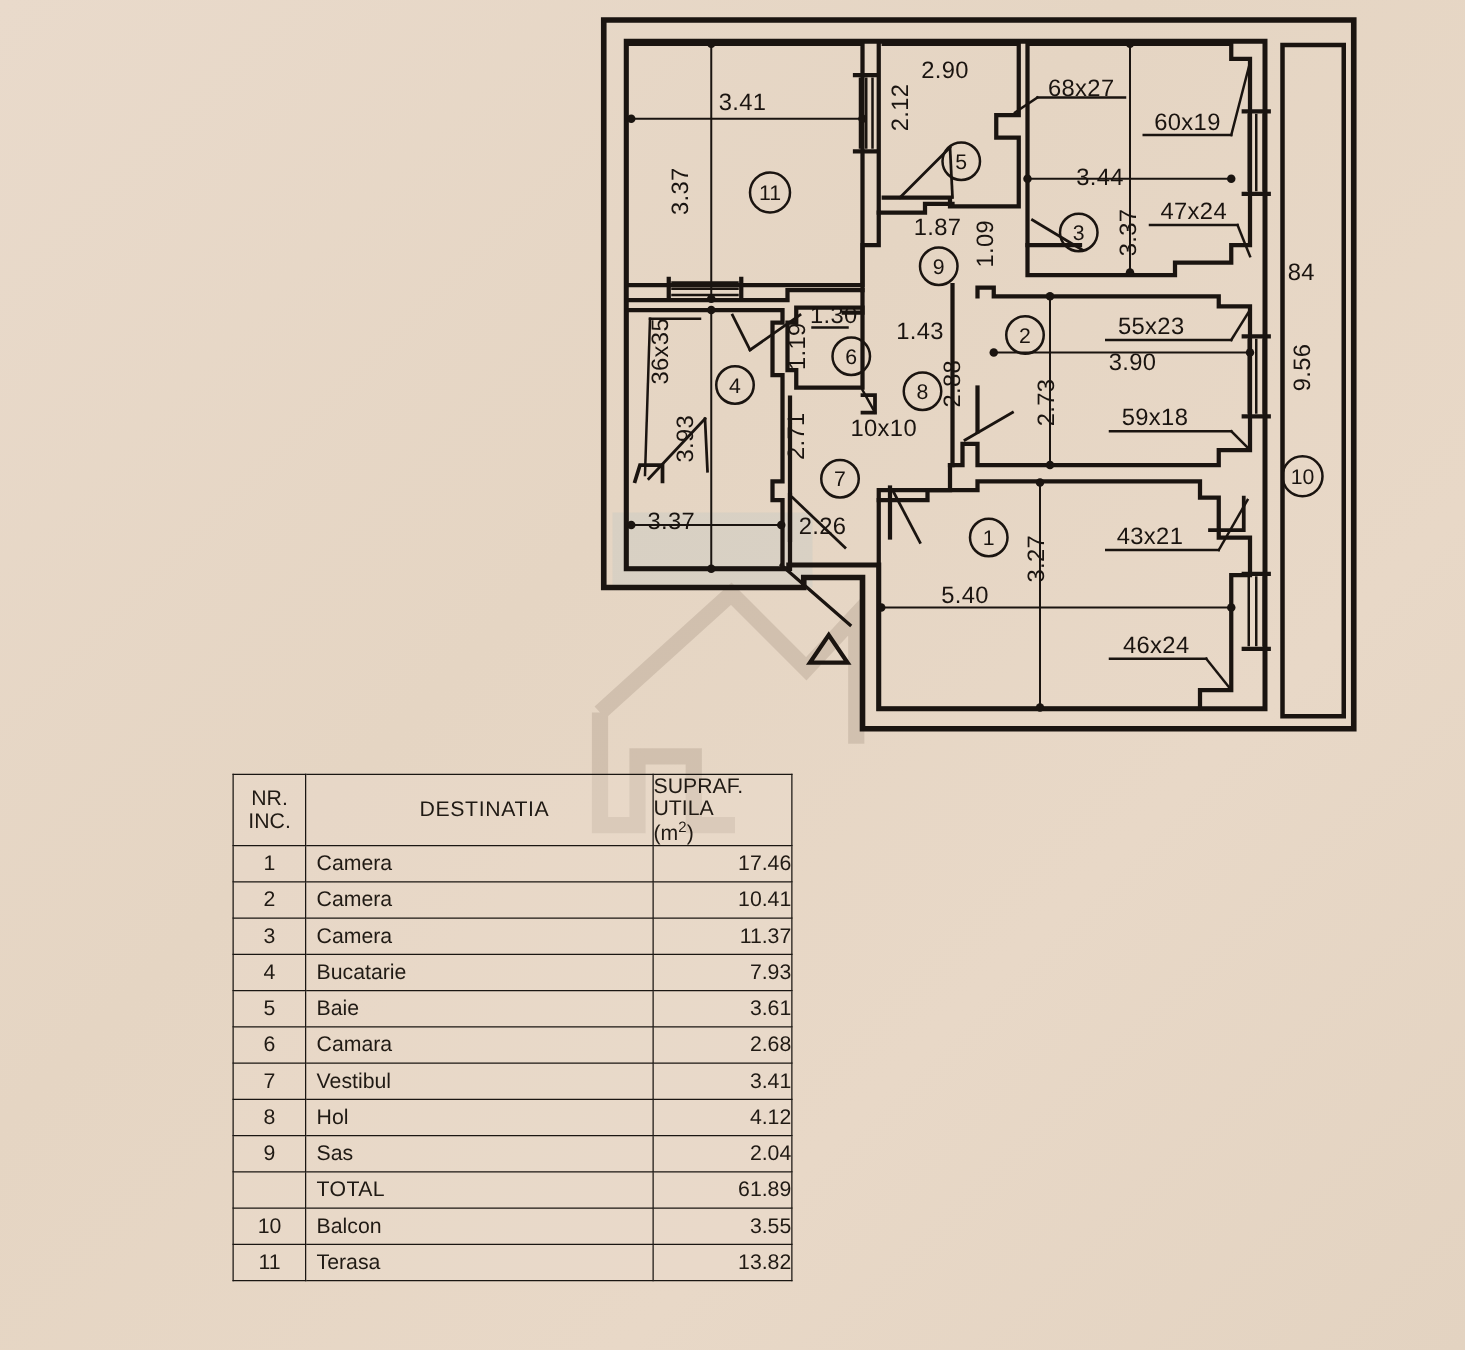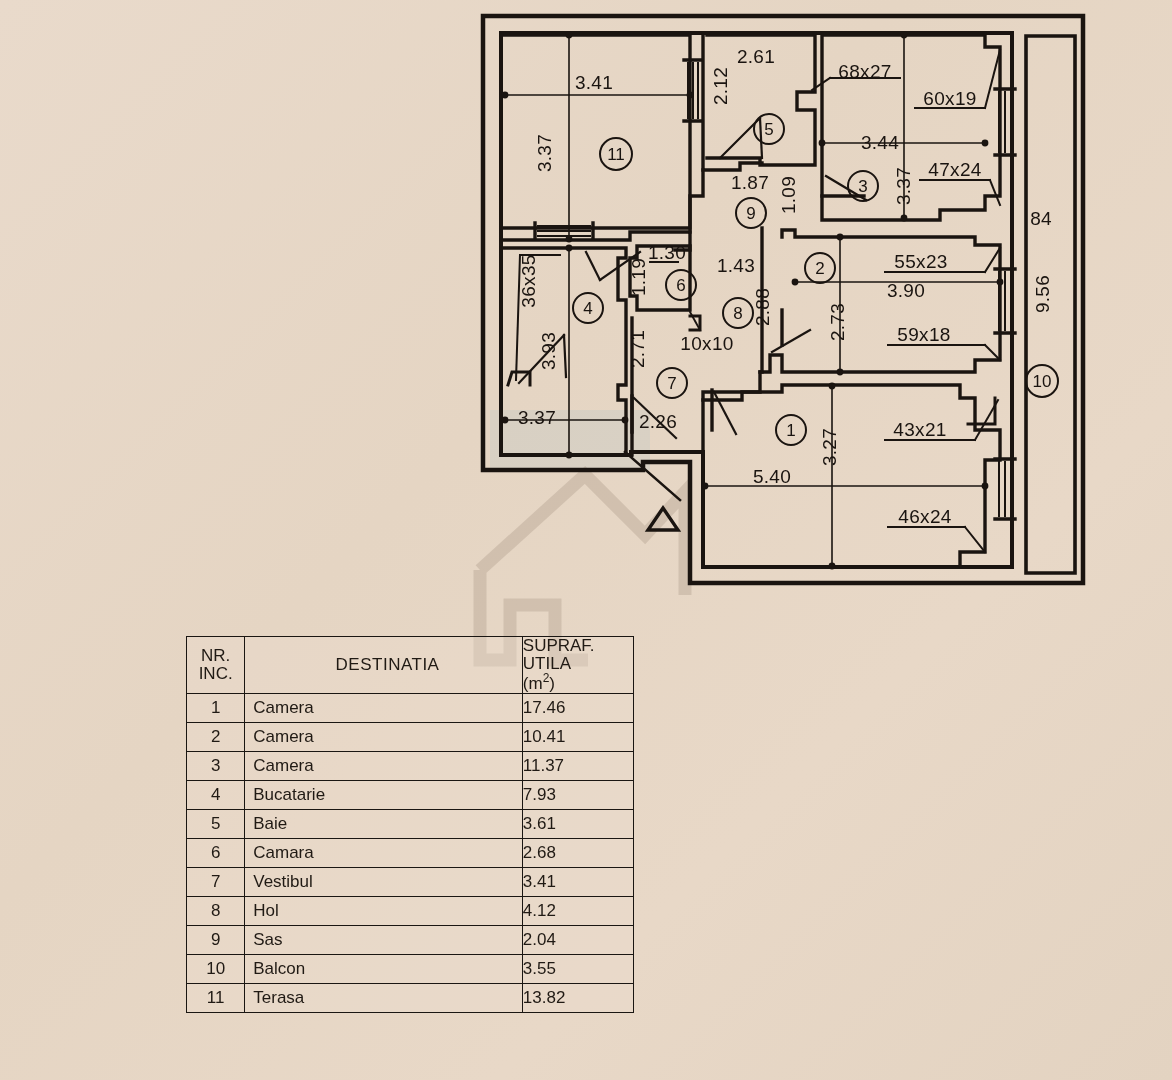--- a/index.html
+++ b/index.html
@@ -17,42 +17,42 @@
   
   #planLayer {
     position: absolute;
     left: 0; top: 0;
     width: 1172px; height: 1080px;
   }
   
   #tableWrap {
     position: absolute;
     left: 186px;
-    top: 636px;
+    top: 619px;
     width: 436px;
   }
   table.spec {
     border-collapse: collapse;
     width: 448px;
     background: rgba(236,222,205,0.35);
   }
   table.spec td, table.spec th {
     border: 1.6px solid #1a1612;
     font-size: 17px;
     color: #201a14;
     font-family: "Liberation Sans", sans-serif;
     font-weight: normal;
     padding: 0;
     height: 28px;
     line-height: 1.05;
   }
   th.hd { font-weight: normal; }
   .c-nr   { width: 62px;  text-align: center; }
   .c-dest { width: 302px; text-align: left; padding-left: 8px !important; }
-  .c-sup  { width: 118px; text-align: left; }
+  .c-sup  { width: 118px; text-align: right; }
   .hdrow td, .hdrow th { height: 80px; vertical-align: middle; }
   .hd-nr   { text-align: center; font-size: 17px; line-height: 1.15; }
   .hd-dest { text-align: center; font-size: 19px; letter-spacing: .5px;}
   .hd-sup  { text-align: left; font-size: 17px; line-height: 1.25; }
   .sup-sub { font-size: 12px; vertical-align: super; }
   .bold-label { letter-spacing: .3px; }
   
   #watermark {
     position: absolute;
     left: 470px; top: 430px;
@@ -251,21 +251,21 @@
       <div style="position: absolute; left: 753px; top: 113px; width: 28px; height: 28px; border: 2.2px solid rgb(26, 20, 16); border-radius: 50%; display: flex; align-items: center; justify-content: center; font-size: 17px; color: rgb(26, 20, 16); font-family: &quot;Liberation Sans&quot;, sans-serif; background: transparent; line-height: 1;">5</div>
       <div style="position: absolute; left: 665px; top: 269px; width: 28px; height: 28px; border: 2.2px solid rgb(26, 20, 16); border-radius: 50%; display: flex; align-items: center; justify-content: center; font-size: 17px; color: rgb(26, 20, 16); font-family: &quot;Liberation Sans&quot;, sans-serif; background: transparent; line-height: 1;">6</div>
       <div style="position: absolute; left: 656px; top: 367px; width: 28px; height: 28px; border: 2.2px solid rgb(26, 20, 16); border-radius: 50%; display: flex; align-items: center; justify-content: center; font-size: 17px; color: rgb(26, 20, 16); font-family: &quot;Liberation Sans&quot;, sans-serif; background: transparent; line-height: 1;">7</div>
       <div style="position: absolute; left: 722px; top: 297px; width: 28px; height: 28px; border: 2.2px solid rgb(26, 20, 16); border-radius: 50%; display: flex; align-items: center; justify-content: center; font-size: 17px; color: rgb(26, 20, 16); font-family: &quot;Liberation Sans&quot;, sans-serif; background: transparent; line-height: 1;">8</div>
       <div style="position: absolute; left: 735px; top: 197px; width: 28px; height: 28px; border: 2.2px solid rgb(26, 20, 16); border-radius: 50%; display: flex; align-items: center; justify-content: center; font-size: 17px; color: rgb(26, 20, 16); font-family: &quot;Liberation Sans&quot;, sans-serif; background: transparent; line-height: 1;">9</div>
       <div style="position: absolute; left: 1025px; top: 364px; width: 30px; height: 30px; border: 2.2px solid rgb(26, 20, 16); border-radius: 50%; display: flex; align-items: center; justify-content: center; font-size: 17px; color: rgb(26, 20, 16); font-family: &quot;Liberation Sans&quot;, sans-serif; background: transparent; line-height: 1;">10</div>
       <div style="position: absolute; left: 599px; top: 137px; width: 30px; height: 30px; border: 2.2px solid rgb(26, 20, 16); border-radius: 50%; display: flex; align-items: center; justify-content: center; font-size: 17px; color: rgb(26, 20, 16); font-family: &quot;Liberation Sans&quot;, sans-serif; background: transparent; line-height: 1;">11</div>
       <div style="position: absolute; left: 594px; top: 83px; transform: translate(-50%, -50%) rotate(0deg); font-size: 19px; color: rgb(26, 20, 16); white-space: nowrap; font-family: &quot;Liberation Sans&quot;, sans-serif; letter-spacing: 0.3px;">3.41</div>
       <div style="position: absolute; left: 545px; top: 153px; transform: translate(-50%, -50%) rotate(-90deg); font-size: 19px; color: rgb(26, 20, 16); white-space: nowrap; font-family: &quot;Liberation Sans&quot;, sans-serif; letter-spacing: 0.3px;">3.37</div>
       <div style="position: absolute; left: 721px; top: 86px; transform: translate(-50%, -50%) rotate(-90deg); font-size: 19px; color: rgb(26, 20, 16); white-space: nowrap; font-family: &quot;Liberation Sans&quot;, sans-serif; letter-spacing: 0.3px;">2.12</div>
-      <div style="position: absolute; left: 756px; top: 57px; transform: translate(-50%, -50%) rotate(0deg); font-size: 19px; color: rgb(26, 20, 16); white-space: nowrap; font-family: &quot;Liberation Sans&quot;, sans-serif; letter-spacing: 0.3px;">2.61</div>
+      <div style="position: absolute; left: 756px; top: 57px; transform: translate(-50%, -50%) rotate(0deg); font-size: 19px; color: rgb(26, 20, 16); white-space: nowrap; font-family: &quot;Liberation Sans&quot;, sans-serif; letter-spacing: 0.3px;">2.90</div>
       <div style="position: absolute; left: 865px; top: 72px; transform: translate(-50%, -50%) rotate(0deg); font-size: 19px; color: rgb(26, 20, 16); white-space: nowrap; font-family: &quot;Liberation Sans&quot;, sans-serif; letter-spacing: 0.3px;">68x27</div>
       <div style="position: absolute; left: 950px; top: 99px; transform: translate(-50%, -50%) rotate(0deg); font-size: 19px; color: rgb(26, 20, 16); white-space: nowrap; font-family: &quot;Liberation Sans&quot;, sans-serif; letter-spacing: 0.3px;">60x19</div>
       <div style="position: absolute; left: 880px; top: 143px; transform: translate(-50%, -50%) rotate(0deg); font-size: 19px; color: rgb(26, 20, 16); white-space: nowrap; font-family: &quot;Liberation Sans&quot;, sans-serif; letter-spacing: 0.3px;">3.44</div>
       <div style="position: absolute; left: 955px; top: 170px; transform: translate(-50%, -50%) rotate(0deg); font-size: 19px; color: rgb(26, 20, 16); white-space: nowrap; font-family: &quot;Liberation Sans&quot;, sans-serif; letter-spacing: 0.3px;">47x24</div>
       <div style="position: absolute; left: 904px; top: 186px; transform: translate(-50%, -50%) rotate(-90deg); font-size: 19px; color: rgb(26, 20, 16); white-space: nowrap; font-family: &quot;Liberation Sans&quot;, sans-serif; letter-spacing: 0.3px;">3.37</div>
       <div style="position: absolute; left: 1041px; top: 219px; transform: translate(-50%, -50%) rotate(0deg); font-size: 19px; color: rgb(26, 20, 16); white-space: nowrap; font-family: &quot;Liberation Sans&quot;, sans-serif; letter-spacing: 0.3px;">84</div>
       <div style="position: absolute; left: 750px; top: 183px; transform: translate(-50%, -50%) rotate(0deg); font-size: 19px; color: rgb(26, 20, 16); white-space: nowrap; font-family: &quot;Liberation Sans&quot;, sans-serif; letter-spacing: 0.3px;">1.87</div>
       <div style="position: absolute; left: 789px; top: 195px; transform: translate(-50%, -50%) rotate(-90deg); font-size: 19px; color: rgb(26, 20, 16); white-space: nowrap; font-family: &quot;Liberation Sans&quot;, sans-serif; letter-spacing: 0.3px;">1.09</div>
       <div style="position: absolute; left: 921px; top: 262px; transform: translate(-50%, -50%) rotate(0deg); font-size: 19px; color: rgb(26, 20, 16); white-space: nowrap; font-family: &quot;Liberation Sans&quot;, sans-serif; letter-spacing: 0.3px;">55x23</div>
       <div style="position: absolute; left: 906px; top: 291px; transform: translate(-50%, -50%) rotate(0deg); font-size: 19px; color: rgb(26, 20, 16); white-space: nowrap; font-family: &quot;Liberation Sans&quot;, sans-serif; letter-spacing: 0.3px;">3.90</div>
@@ -344,20 +344,25 @@
             <td class="c-nr">8</td>
             <td class="c-dest">Hol</td>
             <td class="c-sup">4.12</td>
           </tr>
           <tr>
             <td class="c-nr">9</td>
             <td class="c-dest">Sas</td>
             <td class="c-sup">2.04</td>
           </tr>
           <tr>
+            <td class="c-nr"></td>
+            <td class="c-dest bold-label">TOTAL</td>
+            <td class="c-sup">61.89</td>
+          </tr>
+          <tr>
             <td class="c-nr">10</td>
             <td class="c-dest">Balcon</td>
             <td class="c-sup">3.55</td>
           </tr>
           <tr>
             <td class="c-nr">11</td>
             <td class="c-dest">Terasa</td>
             <td class="c-sup">13.82</td>
           </tr>
         </tbody>

